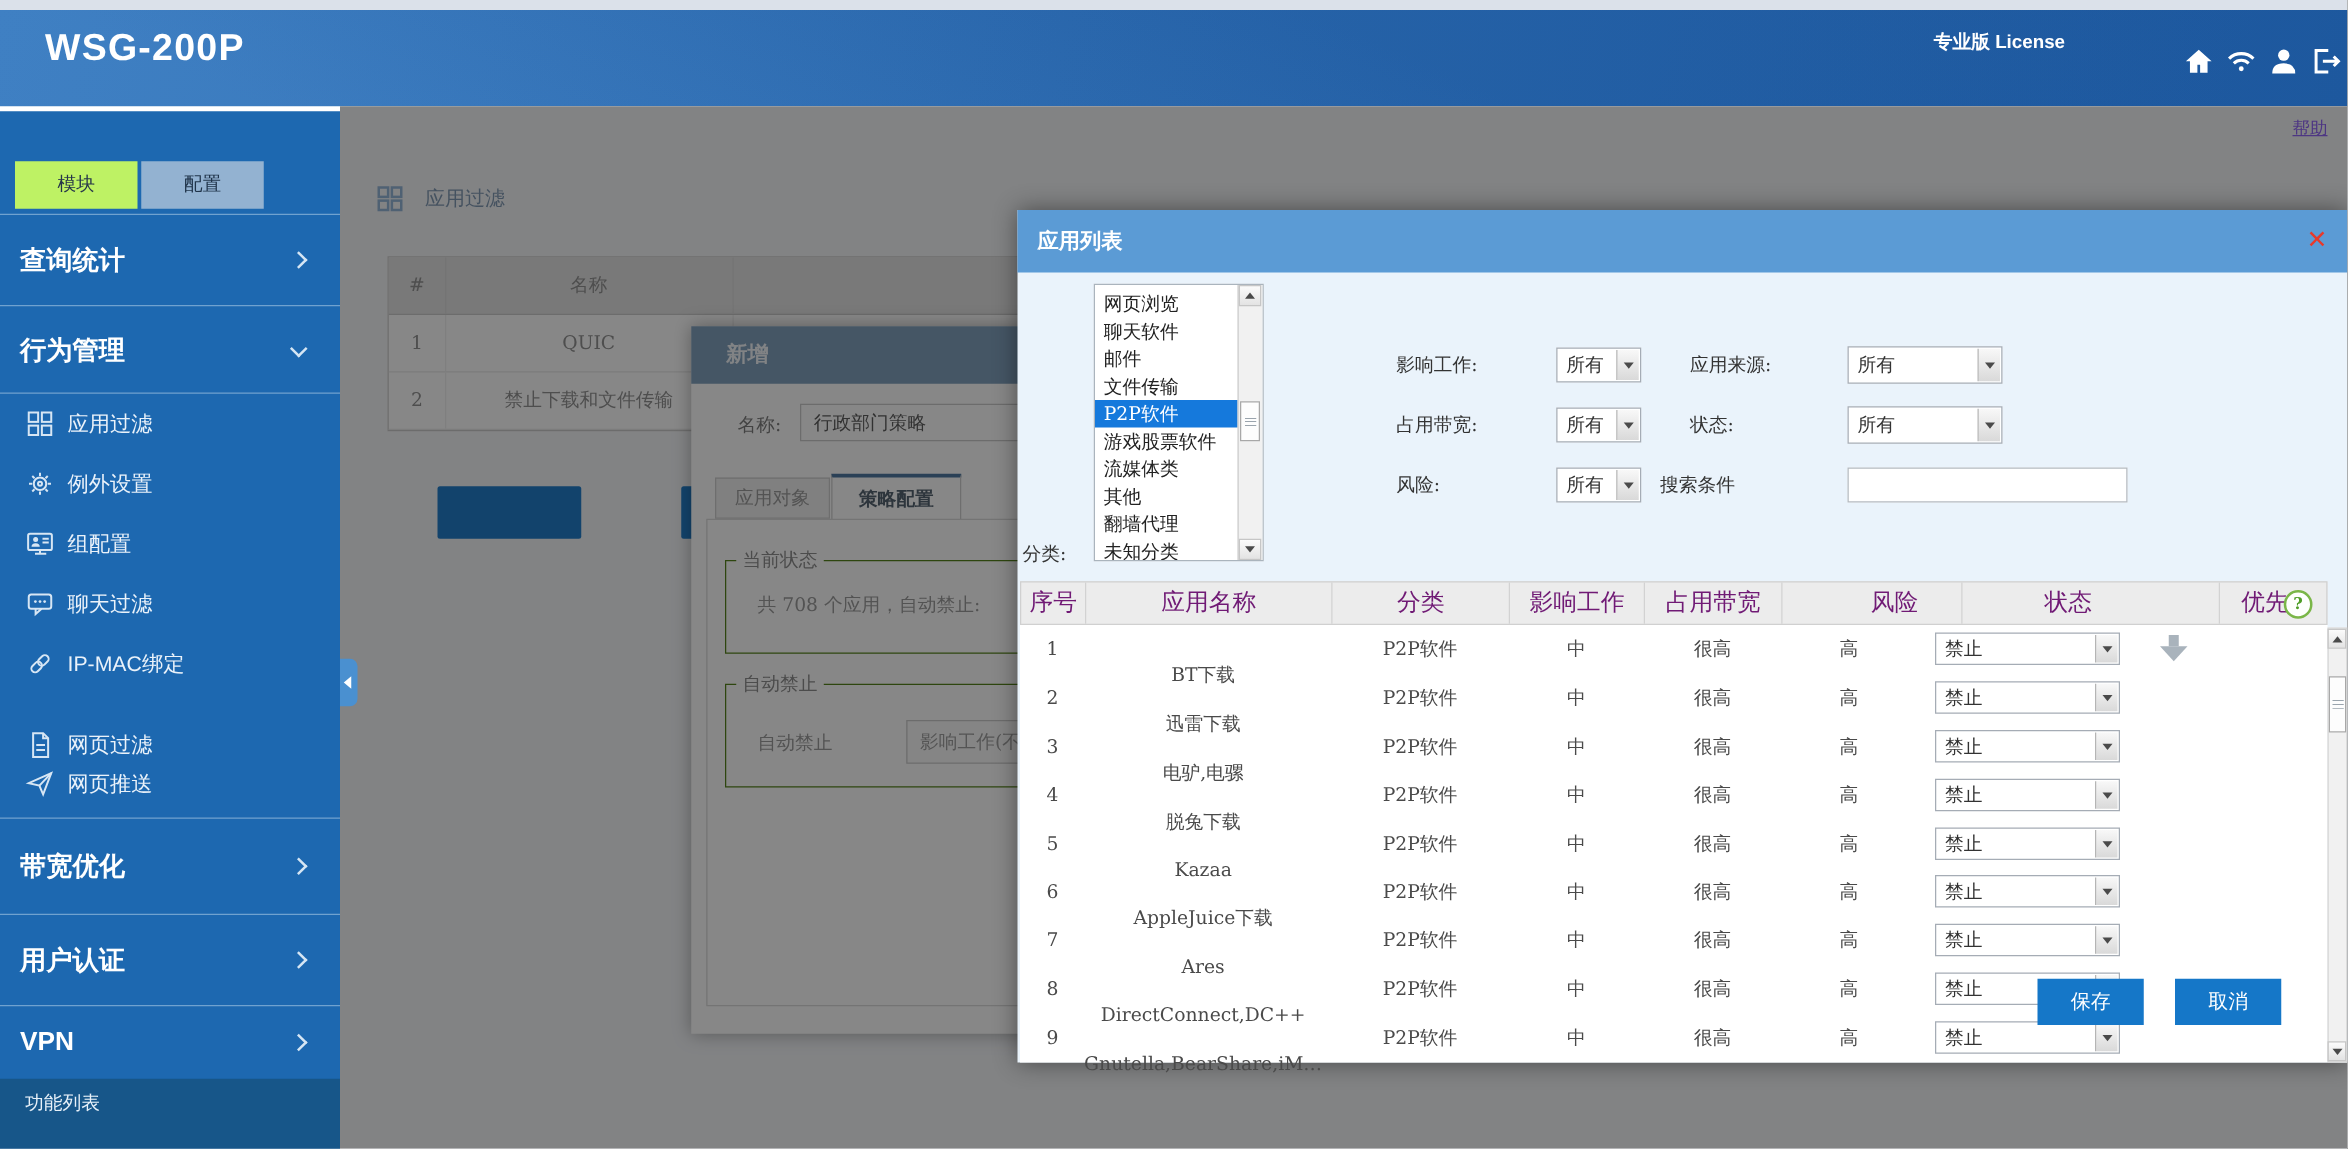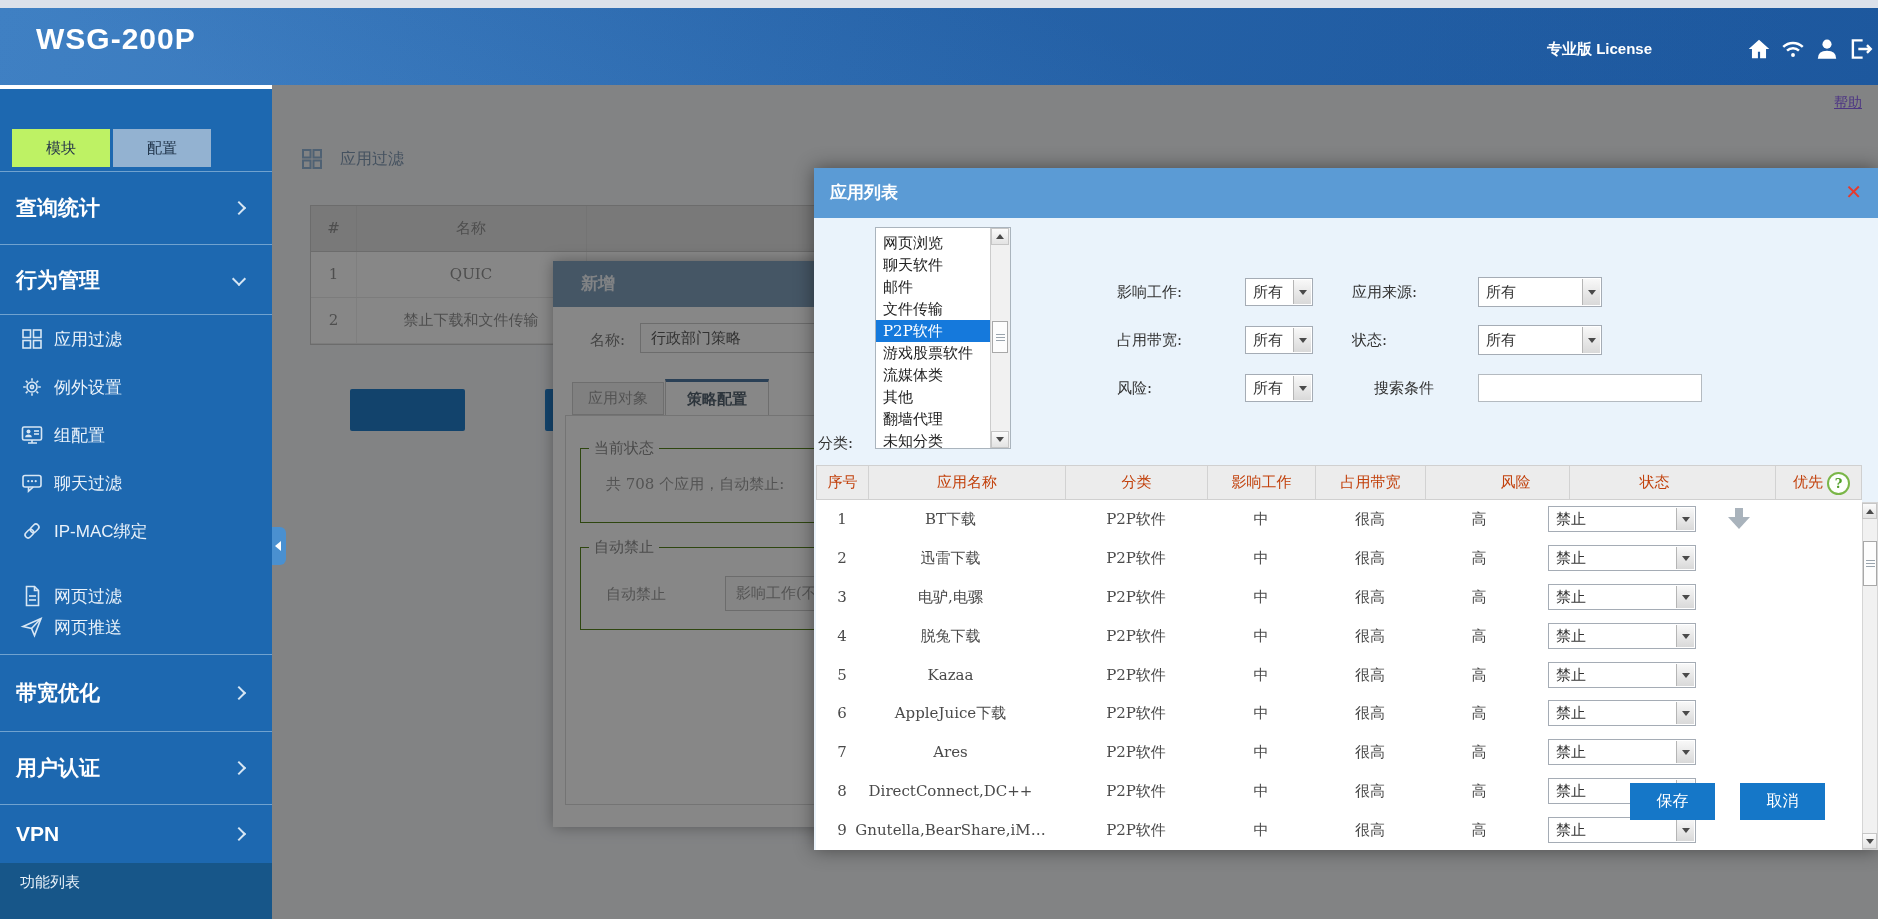--- a/index.html
+++ b/index.html
@@ -7,21 +7,21 @@
   .app{position:relative;width:1878px;height:919px;overflow:hidden;background:#fff;
        font-family:"Liberation Sans","DejaVu Sans",sans-serif;}
   .abs{position:absolute;}
   
   .topstrip{position:absolute;left:0;top:0;width:1878px;height:8px;background:#dbe1ea;}
   .topbar{position:absolute;left:0;top:8px;width:1878px;height:77px;
           background:linear-gradient(105deg,#3579c0 0%,#2a6cb4 45%,#1f5fa8 100%);}
   .topbar:after{content:"";position:absolute;inset:0;
           background:linear-gradient(25deg,rgba(255,255,255,0.05) 10%,rgba(0,0,40,0.08) 60%);}
   .logo{position:absolute;left:36px;top:14px;color:#fff;font-size:30px;font-weight:bold;letter-spacing:1px;z-index:2;}
-  .license{position:absolute;right:226px;top:32px;color:#fff;font-size:15px;font-weight:bold;z-index:2;}
+  .license{position:absolute;right:226px;top:16px;color:#fff;font-size:15px;font-weight:bold;z-index:2;}
   .hicons{position:absolute;right:4px;top:28px;display:flex;gap:8px;z-index:2;}
   .hicons svg{width:26px;height:26px;display:block;cursor:pointer;}
   
   .sidebar{position:absolute;left:0;top:85px;width:272px;height:834px;background:#1d68b0;border-top:4px solid #fff;box-sizing:border-box;}
   .stab{position:absolute;top:40px;height:38px;line-height:38px;text-align:center;font-size:15px;cursor:pointer;}
   .stab1{left:12px;width:98px;background:#bef264;color:#26364a;}
   .stab2{left:113px;width:98px;background:#93b2d1;color:#20344a;}
   .snav{position:absolute;left:0;width:272px;box-sizing:border-box;border-top:1px solid rgba(215,232,246,0.45);cursor:pointer;}
   .snav .lbl{position:absolute;left:16px;top:50%;transform:translateY(-50%);color:#fff;font-size:21px;font-weight:bold;}
   .chev-r,.chev-d{position:absolute;right:28px;top:50%;width:8px;height:8px;border-right:2px solid #d6e6f4;border-bottom:2px solid #d6e6f4;}
@@ -76,25 +76,25 @@
   .tri-u{width:0;height:0;border-left:4px solid transparent;border-right:4px solid transparent;border-bottom:5px solid #4a4a4a;}
   .tri-d{width:0;height:0;border-left:4px solid transparent;border-right:4px solid transparent;border-top:5px solid #4a4a4a;}
   .sthumb{position:absolute;left:1px;width:16px;background:#fdfdfd;border:1px solid #a8a8a8;box-sizing:border-box;display:flex;align-items:center;justify-content:center;cursor:pointer;}
   .grip{width:9px;height:7px;background:repeating-linear-gradient(#9aa4ad 0 1px,transparent 1px 3px);}
   .flabel{position:absolute;color:#333;font-size:15px;white-space:nowrap;}
   .sel{position:absolute;background:#fff;border:1px solid #a5acb5;box-sizing:border-box;cursor:pointer;text-align:right;}
   .sel .st{position:absolute;left:7px;top:0;bottom:0;font-size:15px;color:#333;display:flex;align-items:center;}
   .sel .sb{position:absolute;right:1px;top:1px;bottom:1px;width:17px;background:linear-gradient(#f8f8f8,#d9d9d9);border-left:1px solid #b5b5b5;display:flex;align-items:center;justify-content:center;}
   .search{position:absolute;left:664px;top:206px;width:224px;height:28px;box-sizing:border-box;border:1px solid #b4bac0;background:#fff;font-size:15px;padding:0 6px;}
   .mth{position:absolute;left:2px;top:297px;width:1046px;height:35px;background:#ececec;border:1px solid #d0d0d0;box-sizing:border-box;}
-  .hc{position:absolute;top:0;height:33px;line-height:33px;text-align:center;color:#c2410c;font-size:15px;border-right:1px solid #d2d2d2;box-sizing:border-box;}
+  .hc{position:absolute;top:0;height:33px;line-height:33px;text-align:center;color:#701a75;font-size:19px;border-right:1px solid #d2d2d2;box-sizing:border-box;}
   .mrows{position:absolute;left:2px;top:332px;width:1046px;height:350px;background:#fff;}
   .mrow{position:absolute;left:0;width:1046px;height:39px;}
   .c{position:absolute;top:0;height:39px;line-height:39px;text-align:center;color:#4a4a4a;font-size:15px;white-space:nowrap;}
-  .c0{left:0;width:52px;} .c1{left:36px;width:197px;} .c2{left:249px;width:142px;}
+  .c0{left:0;width:52px;} .c1{left:48px;width:197px;margin-top:21px;} .c2{left:249px;width:142px;}
   .c3{left:391px;width:108px;} .c4{left:499px;width:110px;} .c5{left:609px;width:108px;}
   .stsel{left:732px;top:6px;width:148px;height:26px;}
   .pri{position:absolute;left:912px;top:8px;width:22px;height:22px;}
   .pri-stem{position:absolute;left:7px;top:0;width:8px;height:9px;background:#a9b3bc;}
   .pri-head{position:absolute;left:0;top:9px;width:0;height:0;border-left:11px solid transparent;border-right:11px solid transparent;border-top:12px solid #a9b3bc;}
   .qhelp{position:absolute;width:19px;height:19px;border-radius:50%;border:2px solid #7ab648;color:#4e9e27;font-weight:bold;font-size:13px;line-height:19px;text-align:center;background:#fdfffd;box-sizing:content-box;cursor:pointer;}
   .vscroll{position:absolute;left:1048px;top:334px;width:16px;height:348px;background:#f1f1f1;border:1px solid #d5d5d5;box-sizing:border-box;}
   .mbtn{position:absolute;top:615px;width:85px;height:37px;background:#1577c8;color:#fff;font-size:16px;display:flex;align-items:center;justify-content:center;z-index:5;cursor:pointer;}
 </style>
 </head>
@@ -361,21 +361,21 @@
           <span class="tri-d"></span>
         </span>
     </div>
     <span class="flabel srf" style="left:538px;top:163px;">状态:</span>
     <div class="sel srf" style="left:664px;top:157px;width:124px;height:30px;">
       <span class="st">所有</span>
         <span class="sb">
           <span class="tri-d"></span>
         </span>
     </div>
-    <span class="flabel srf" style="left:560px;top:211px;">搜索条件</span>
+    <span class="flabel srf" style="left:514px;top:211px;">搜索条件</span>
     <input class="search srf" style="">
 
     <div class="mth srf">
       <span class="hc" style="left:0;width:52px;">序号</span>
       <span class="hc" style="left:52px;width:197px;">应用名称</span>
       <span class="hc" style="left:249px;width:142px;">分类</span>
       <span class="hc" style="left:391px;width:108px;">影响工作</span>
       <span class="hc" style="left:499px;width:110px;">占用带宽</span>
       <span class="hc" style="left:645px;width:108px;">风险</span>
       <span class="hc" style="left:717px;width:242px;">状态</span>

